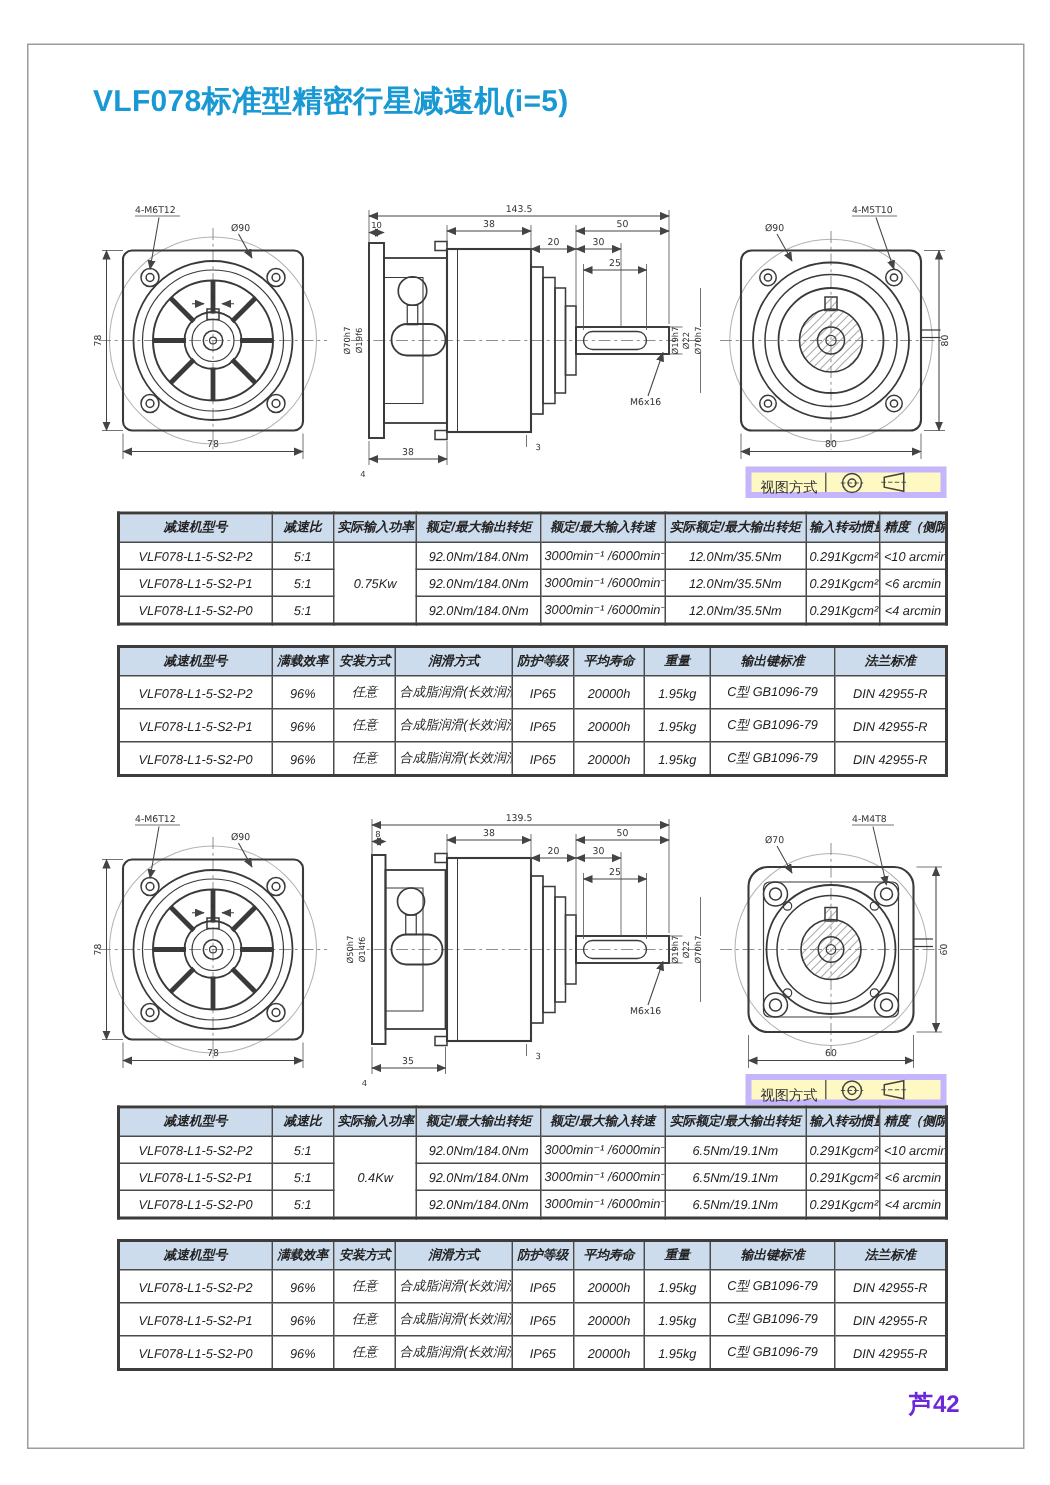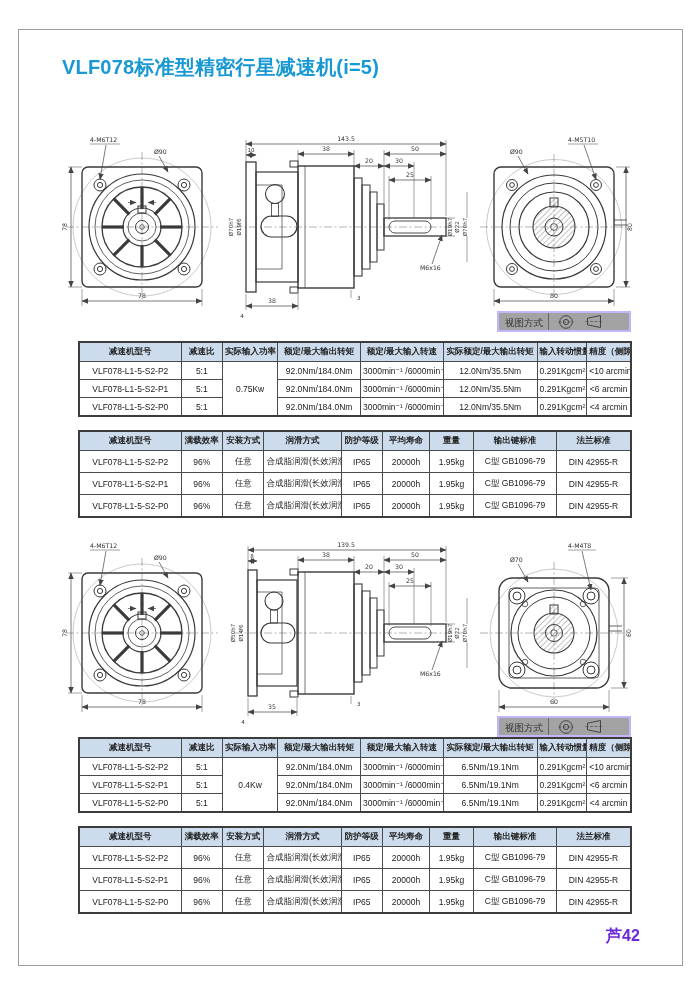--- a/index.html
+++ b/index.html
@@ -1,28 +1,28 @@
 <!DOCTYPE html>
 <html><head>
 <meta charset="utf-8">
 <style>
   html,body{margin:0;padding:0;background:#ffffff;}
   .page{position:relative;width:700px;height:990px;background:#fff;overflow:hidden;
-        font-family:"Liberation Sans","DejaVu Sans",sans-serif;color:#222;}
+        font-family:"Liberation Sans","DejaVu Sans",sans-serif;color:#222;border-radius:14px;}
   .frame{position:absolute;left:18px;right:17px;top:29px;bottom:24px;border:1px solid #9c9c9c;}
   .title{position:absolute;left:62px;top:54px;font-size:20px;font-weight:bold;color:#1899d4;letter-spacing:0.2px;}
   .drawing-row{position:absolute;left:58px;width:584px;height:198px;display:flex;align-items:flex-start;}
   .drawing-row svg{display:block;}
   svg text{font-family:"DejaVu Sans","Liberation Sans",sans-serif;fill:#333;}
   .d1{top:128px;} .d2{top:534px;}
-  .view-badge{position:absolute;left:497px;width:134px;height:21px;display:flex;border:2px solid #c4b5fd;background:#a3a3a3;box-sizing:border-box;}
+  .view-badge{position:absolute;left:497px;width:134px;height:21px;display:flex;border:4px solid #c4b5fd;background:#fef9c3;box-sizing:border-box;}
   .vb1{top:311px;} .vb2{top:716px;}
   .vb-label{font-size:9.5px;color:#333;padding:4px 5px 0 6px;border-right:1px solid #666;white-space:nowrap;}
   .vb-icons{display:flex;align-items:center;gap:11px;padding:0 9px;}
-  table{position:absolute;border-collapse:collapse;table-layout:fixed;font-size:8.5px;color:#222;background:#fff;border:2px solid #3c3c3c;}
+  table{position:absolute;border-collapse:collapse;table-layout:fixed;font-size:8.5px;color:#222;background:#fff;border:2px solid #3c3c3c;font-style:italic;}
   th,td{border:1px solid #4a4a4a;text-align:center;vertical-align:middle;padding:1px 2px;overflow:hidden;white-space:nowrap;}
   th{background:#ccdcec;font-weight:bold;height:16px;}
   .spec-table td{height:15px;}
   .info-table td{height:19px;}
   .t1{left:78px;top:341px;width:554px;}
   .t2{left:78px;top:430px;width:554px;}
   .t3{left:78px;top:737px;width:554px;}
   .t4{left:78px;top:826px;width:554px;}
   .page-number{position:absolute;left:606px;top:926px;font-size:16px;font-weight:bold;color:#6d28d9;}
   .dim{stroke:#444;stroke-width:0.7;fill:none;}

